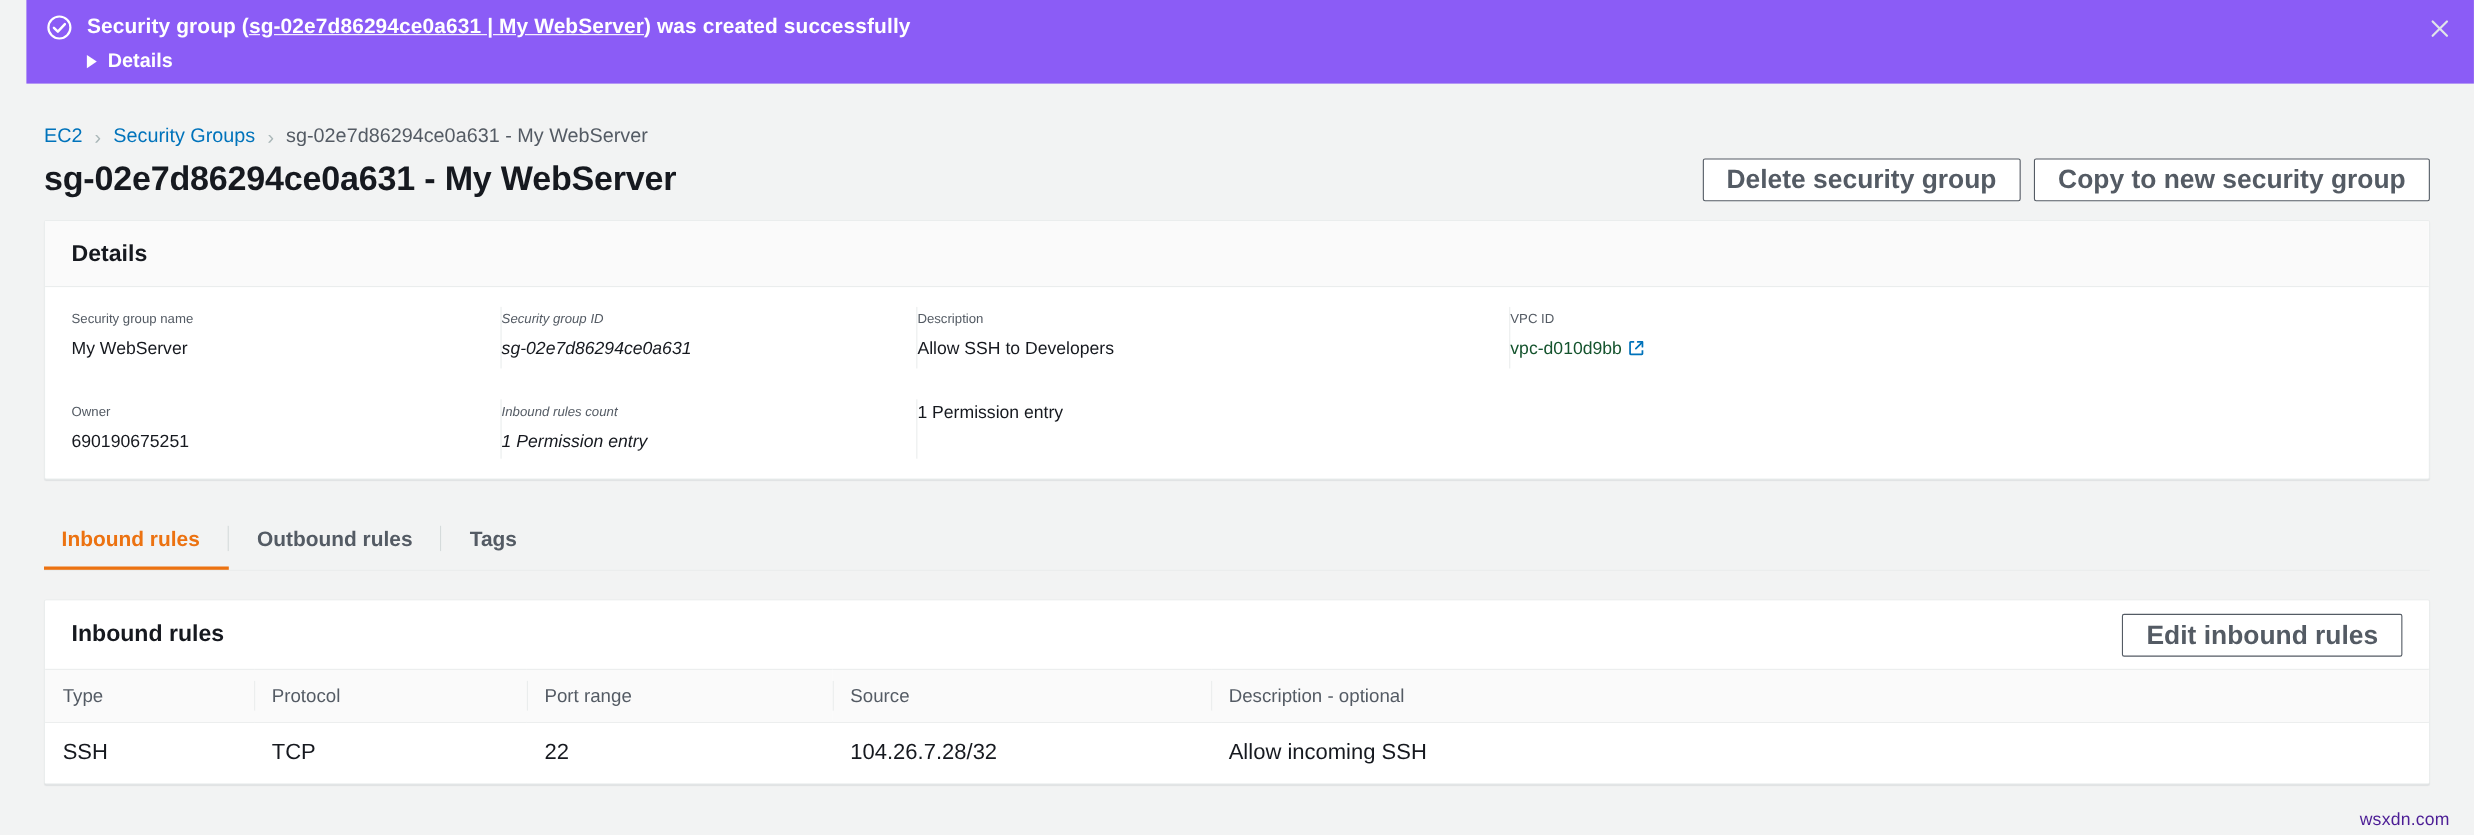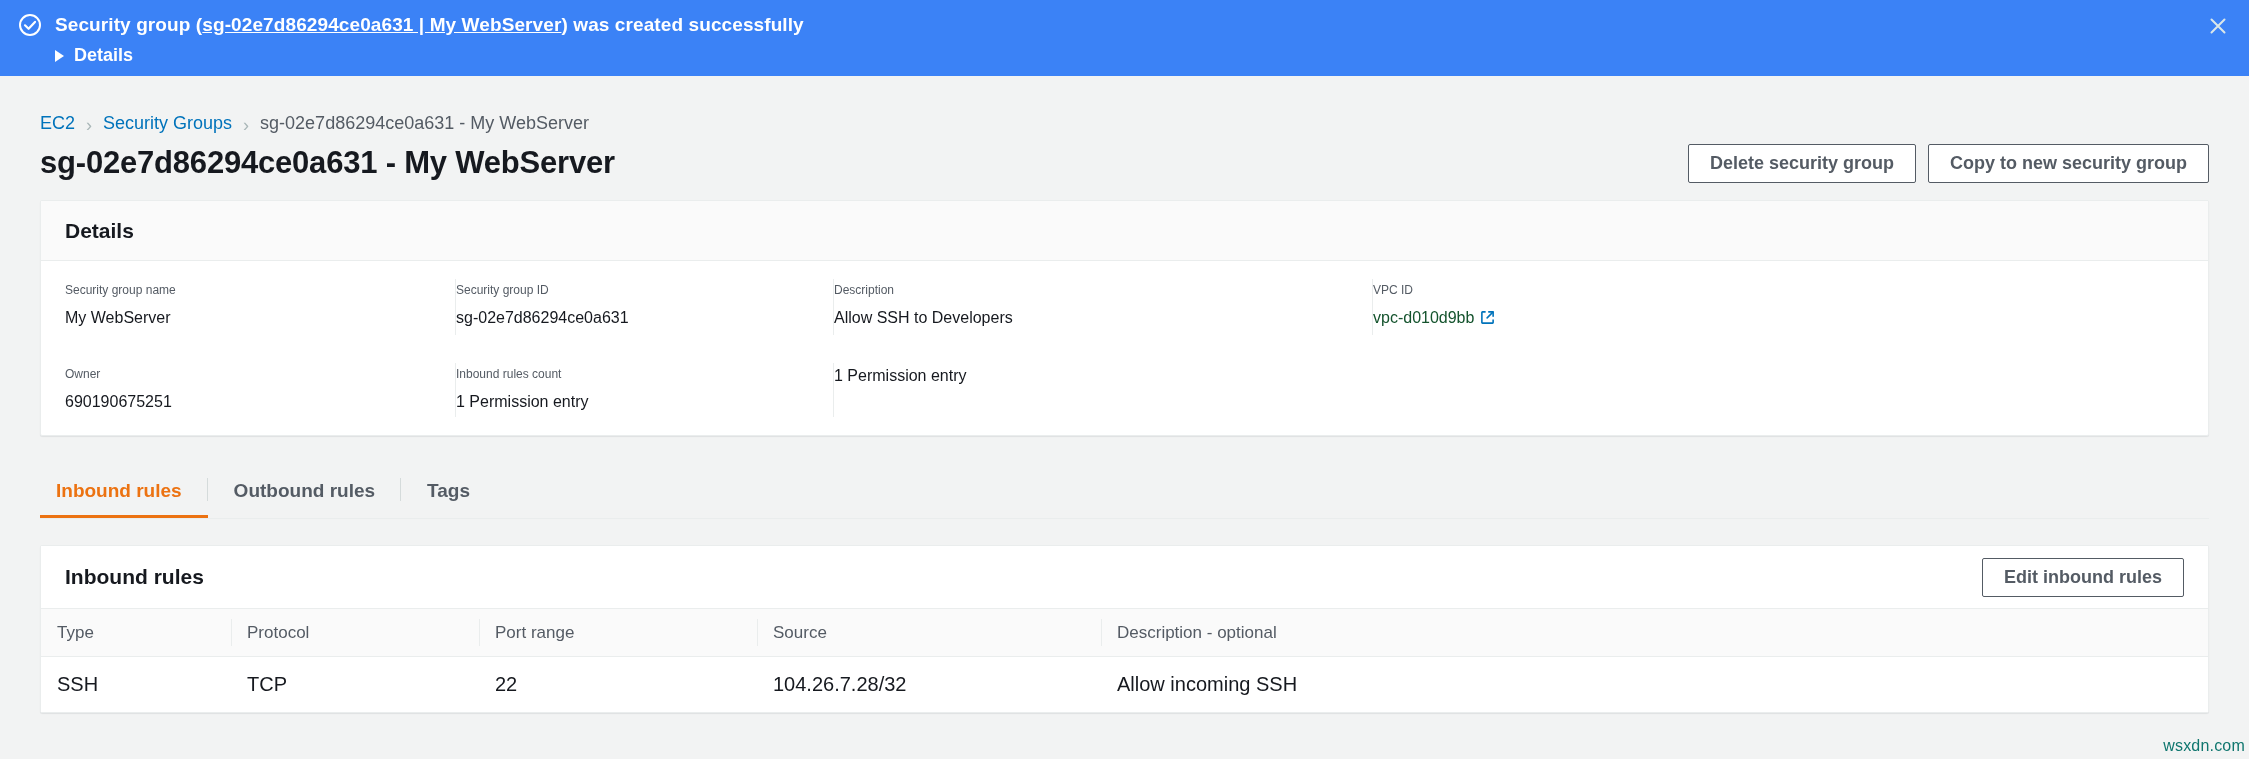--- a/index.html
+++ b/index.html
@@ -15,25 +15,26 @@
     font-family: "Liberation Sans", sans-serif;
     background: #f2f3f3;
     color: #16191f;
     font-size: 19px;
     -webkit-font-smoothing: antialiased;
     position: relative;
   }
 
   
   .banner {
-    background: #3b82f6;
+    background: #8b5cf6;
     color: #ffffff;
     min-height: 60px;
     padding: 12px 24px 10px 18px;
     position: relative;
+    margin-left: 24px;
   }
   .banner-row {
     display: flex;
     align-items: flex-start;
     gap: 13px;
   }
   .banner-check {
     flex: 0 0 auto;
     width: 24px;
     height: 24px;
@@ -127,21 +128,21 @@
   .header-actions {
     display: flex;
     gap: 12px;
   }
   .btn {
     background: #ffffff;
     border: 1px solid #545b64;
     border-radius: 2px;
     color: #545b64;
     font-family: "Liberation Sans", sans-serif;
-    font-size: 18px;
+    font-size: 24px;
     font-weight: bold;
     padding: 0 21px;
     height: 39px;
     line-height: 37px;
     cursor: pointer;
     white-space: nowrap;
   }
 
   
   .panel {
@@ -171,21 +172,21 @@
   }
   .detail-row {
     display: flex;
   }
   .detail-row + .detail-row { margin-top: 38px; }
   .detail-cell {
     padding-right: 24px;
     position: relative;
   }
   .detail-cell.c1 { flex: 0 0 391px; }
-  .detail-cell.c2 { flex: 0 0 378px; }
+  .detail-cell.c2 { flex: 0 0 378px; font-style: italic; }
   .detail-cell.c3 { flex: 0 0 539px; }
   .detail-cell.c4 { flex: 1 1 auto; }
   .detail-cell.divider::after {
     content: "";
     position: absolute;
     right: 0;
     top: -4px;
     bottom: -6px;
     width: 1px;
     background: #eaeded;
@@ -291,24 +292,24 @@
     background: #ffffff;
   }
   col.col-type  { width: 190px; }
   col.col-proto { width: 248px; }
   col.col-port  { width: 278px; }
   col.col-src   { width: 344px; }
   col.col-desc  { width: auto; }
 
   .watermark {
     position: absolute;
-    right: 4px;
+    right: 22px;
     bottom: 4px;
     font-size: 16px;
-    color: #0f766e;
+    color: #4c1d95;
     font-family: "Liberation Sans", sans-serif;
     letter-spacing: 0.2px;
     text-align: center;
   }
 </style>
 </head>
 <body>
 
 <div class="banner">
   <div class="banner-row">

